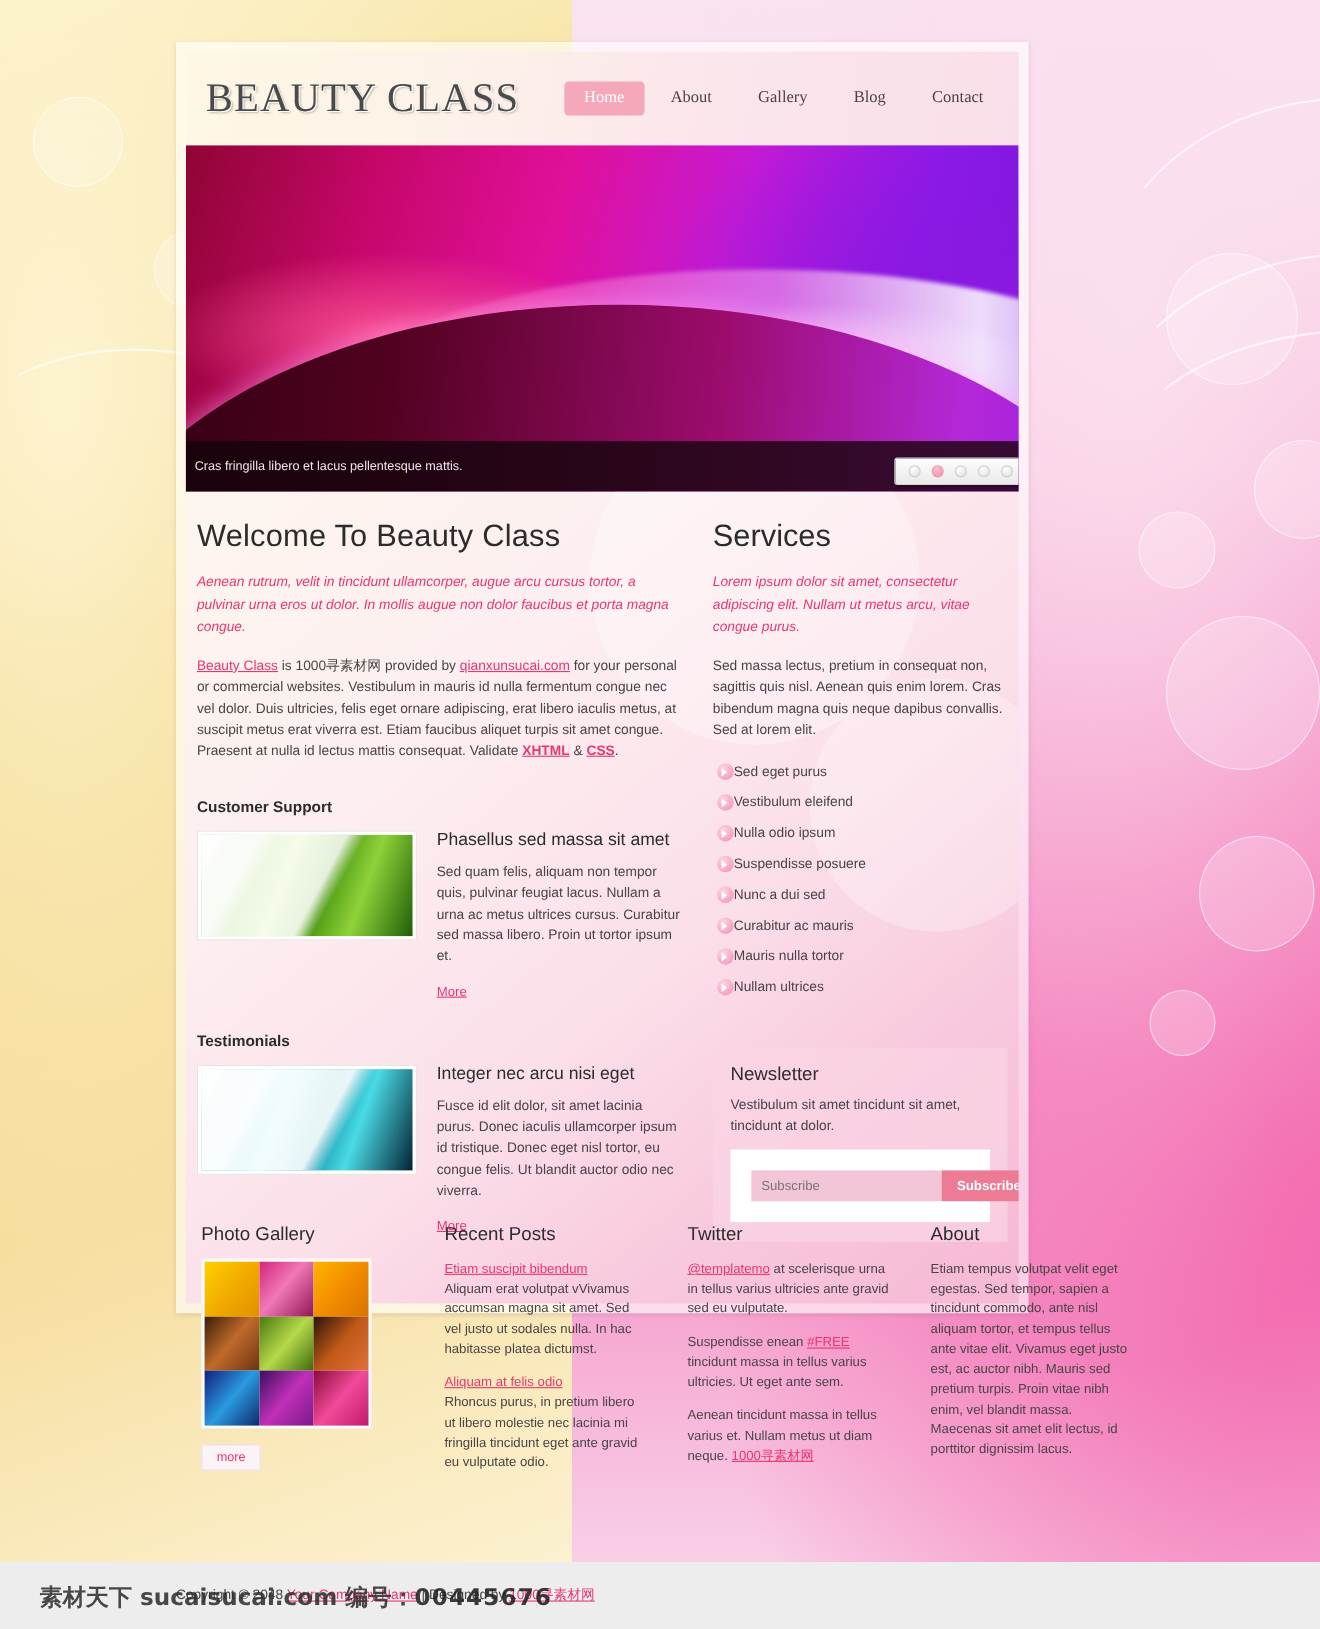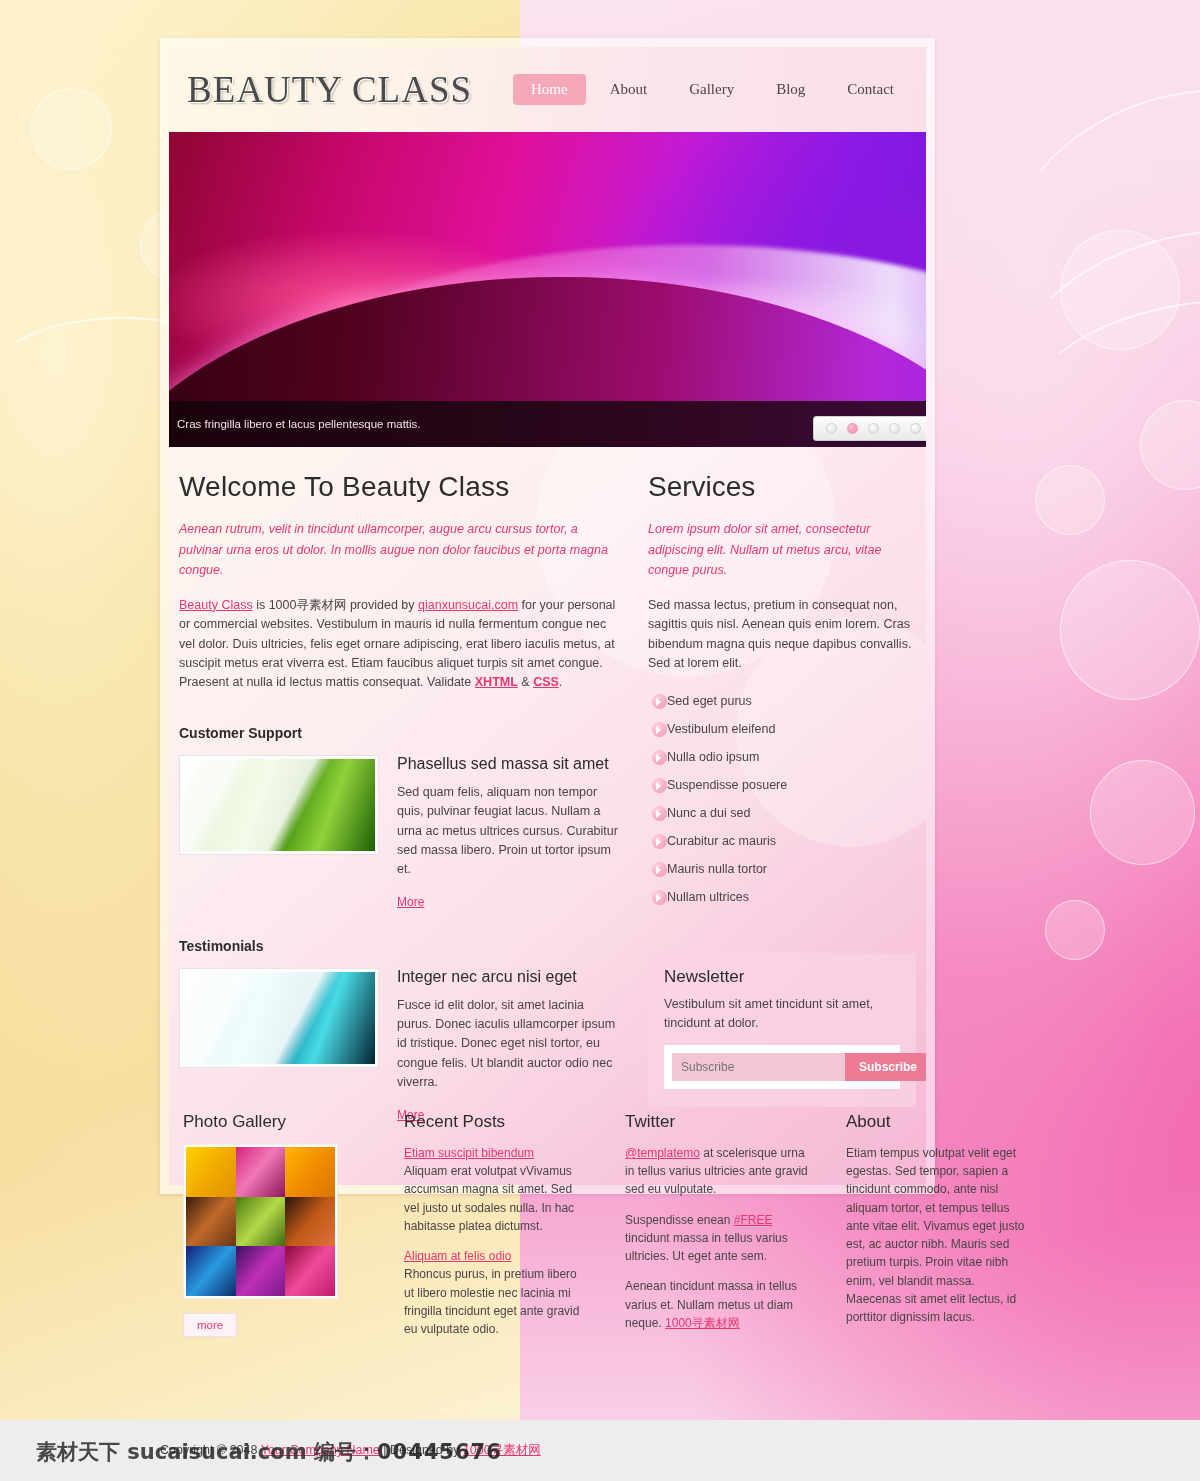--- a/index.html
+++ b/index.html
@@ -161,21 +161,21 @@
   }
   .arrow::after{
     content:""; position:absolute; left:4px; top:3.3px;
     border-left:5px solid #fff; border-top:4px solid transparent; border-bottom:4px solid transparent;
   }
 
   
   .newsletter { margin-top:42px; background:rgba(250,212,228,.72); padding:14px 16px 18px 16px; }
   .newsletter h3 { font-size:17px; font-weight:400; color:#2c2c2c; margin:0 0 8px 0;}
   .newsletter p { font-size:12.5px; color:#4a4446; line-height:1.5; margin:0 0 12px 0;}
-  .nl-form { display:flex; background:#fff; padding:8px; }
+  .nl-form { display:flex; background:#fff; padding:19px; }
   .nl-input { flex:1; border:0; background:#f3c6d7; padding:7px 9px; font-size:12px; color:#5b4850;
               font-family:"Liberation Sans",sans-serif; outline:none;}
   .nl-btn { border:0; background:#ed7b95; color:#fff; font-size:12px; font-weight:bold; padding:7px 14px; cursor:pointer;
             font-family:"Liberation Sans",sans-serif;}
 
   
   .footer-cols {
     position:absolute; left:160px; top:1112px; width:882px;
     display:flex; gap:22px; z-index:5; padding:0 10px;
   }

